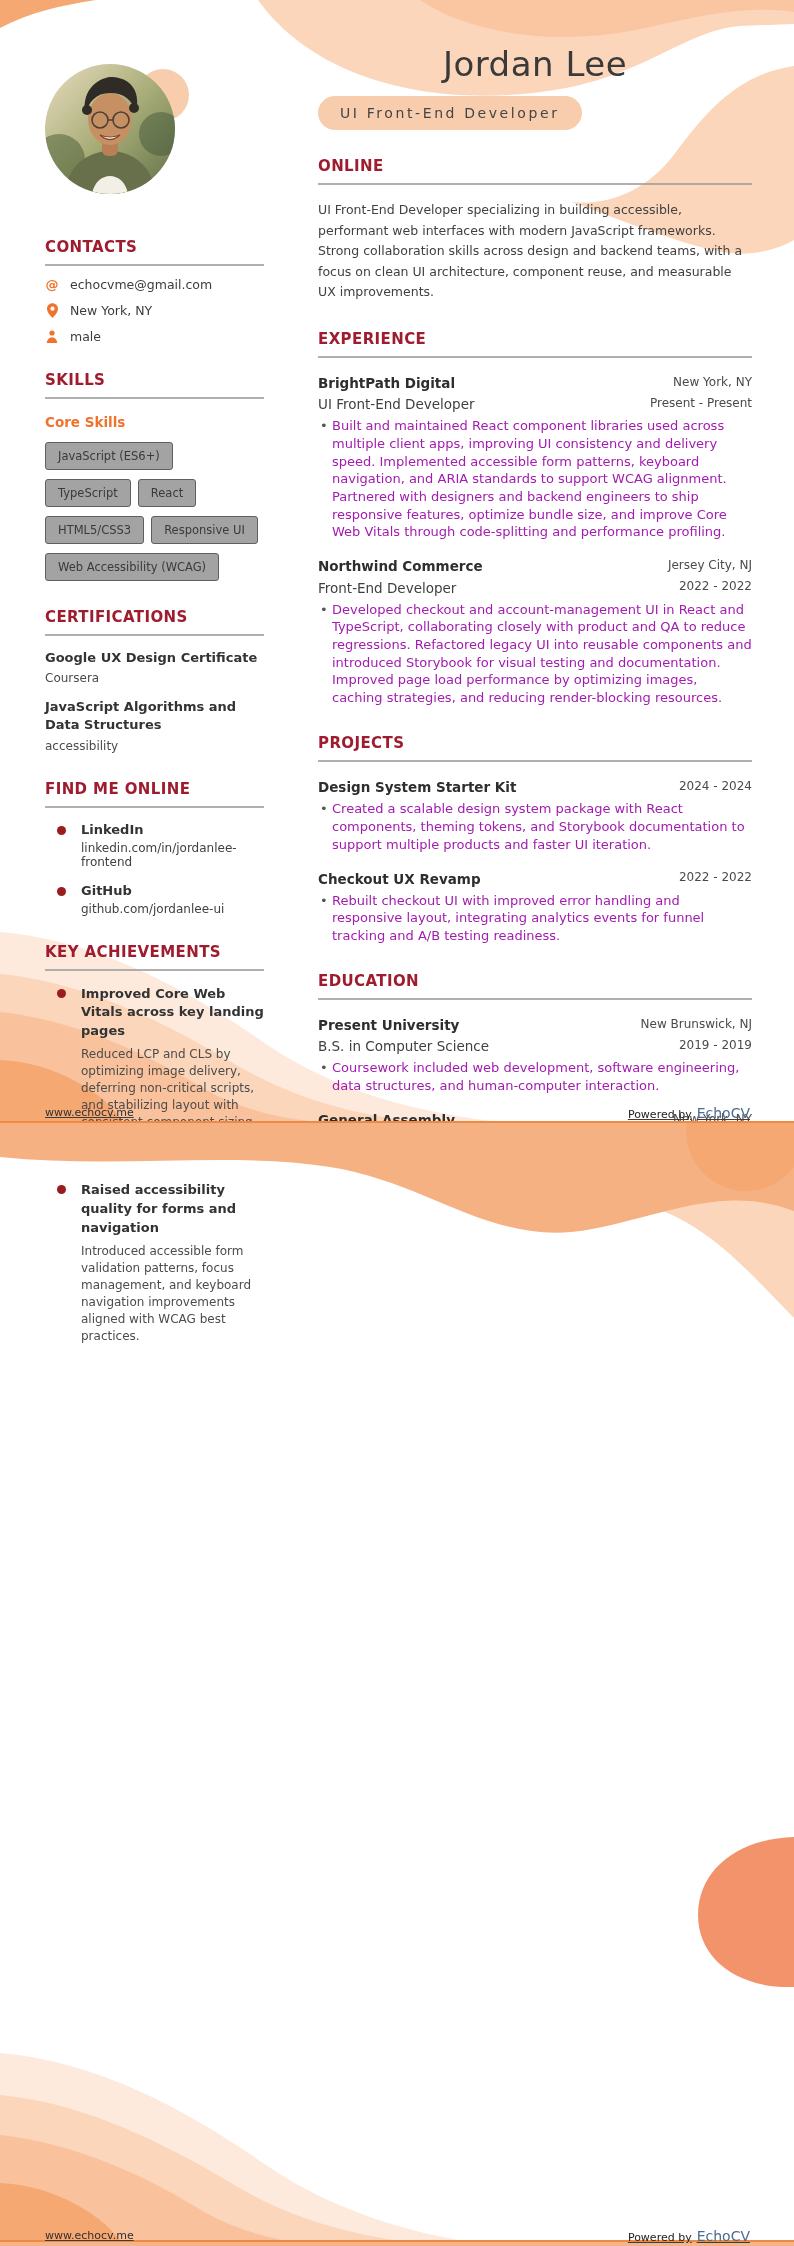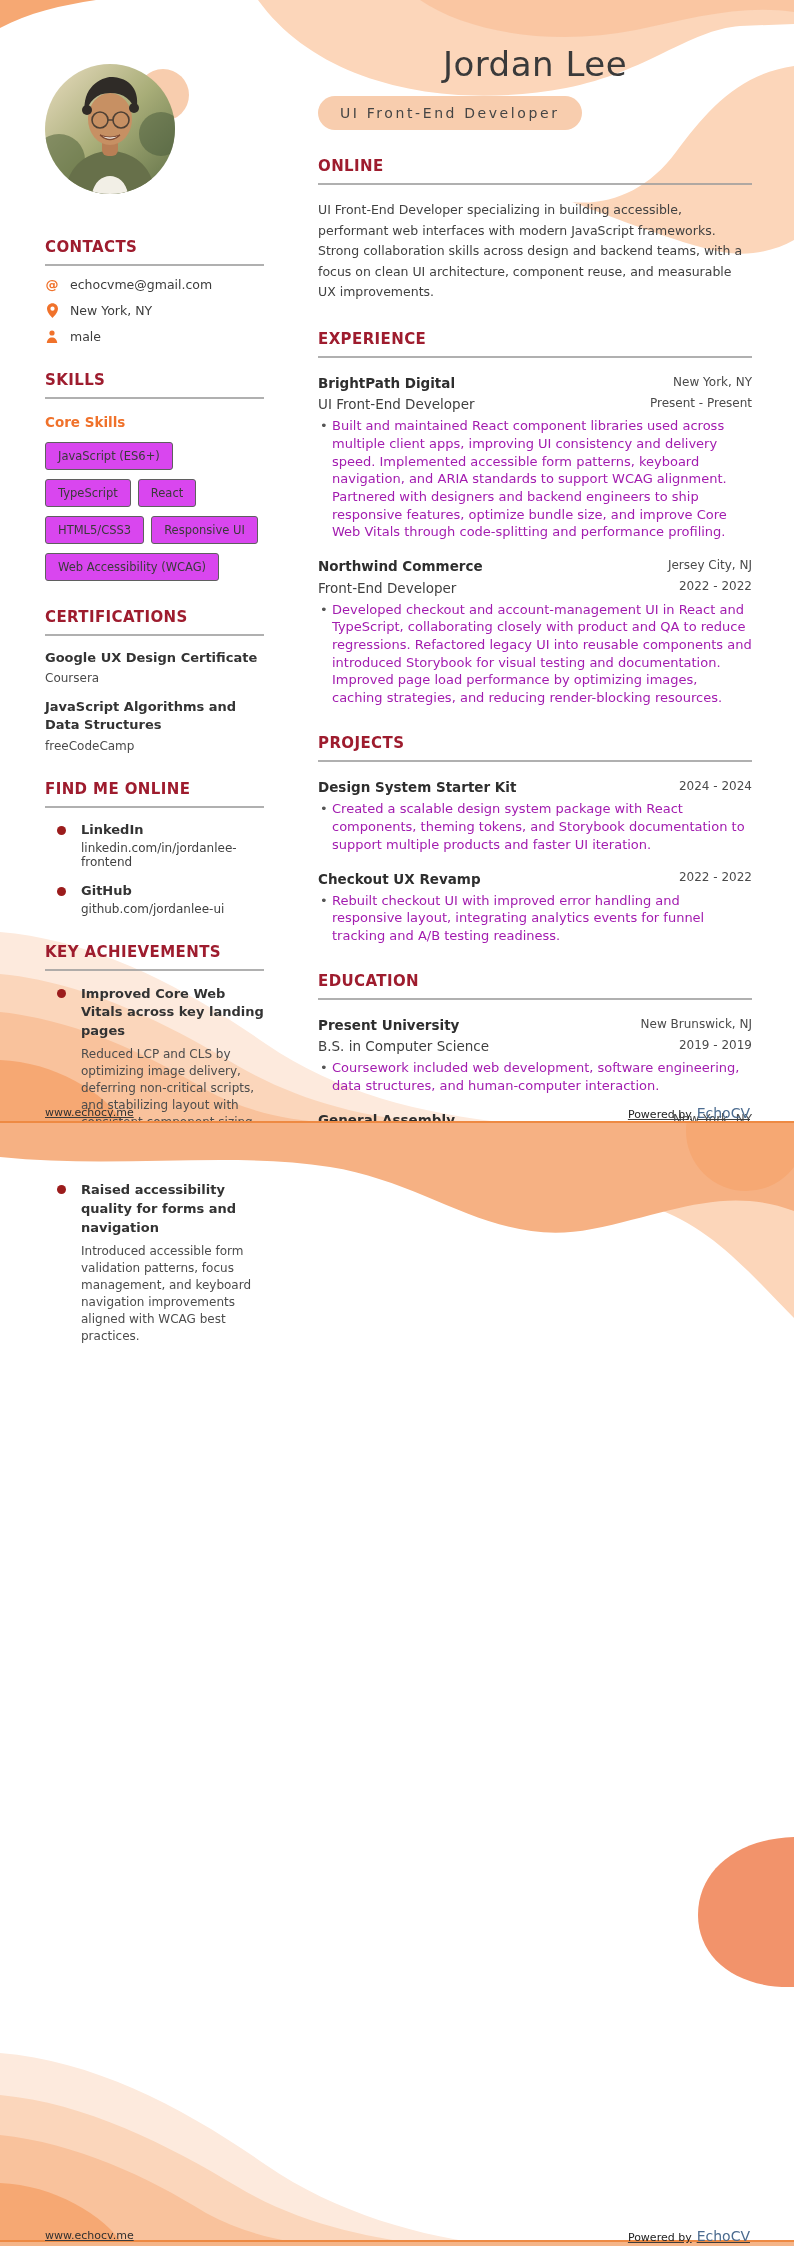--- a/index.html
+++ b/index.html
@@ -32,21 +32,21 @@
   .photo-wrap{position:relative;height:147px;}
   .blob{position:absolute;left:92px;top:5px;width:52px;height:52px;border-radius:50%;background:var(--pill-bg,#f8cdae);}
   .photo{position:relative;width:130px;height:130px;border-radius:50%;overflow:hidden;}
   .photo svg{display:block;}
 
   .contact-row{display:flex;align-items:center;gap:11px;margin-top:11px;font-size:12.5px;color:#3c3c3c;}
   .cicon{width:14px;display:flex;justify-content:center;align-items:center;color:var(--accent-orange,#f0722b);font-weight:700;font-size:13px;}
 
   .group-label{margin-top:15px;font-size:13.5px;font-weight:700;color:var(--accent-orange,#f0722b);}
   .chips{display:flex;flex-wrap:wrap;gap:9px 7px;margin-top:12px;}
-  .chip{border:1.2px solid #5f5f5f;border-radius:3px;padding:6px 12px;font-size:11.5px;color:#3a3a3a;background:#d946ef;}
+  .chip{border:1.2px solid #5f5f5f;border-radius:3px;padding:6px 12px;font-size:11.5px;color:#3a3a3a;background:#a3a3a3;}
 
   .cert{margin-top:13px;}
   .cert-t{font-size:13px;font-weight:700;color:#333;line-height:1.4;}
   .cert-i{font-size:12px;color:#4a4a4a;margin-top:4px;}
 
   .link-item,.ach{position:relative;padding-left:36px;margin-top:14px;}
   .dot{position:absolute;left:12px;top:4px;width:9px;height:9px;border-radius:50%;background:var(--bullet-red,#9b1c1c);}
   .link-label{font-size:13px;font-weight:700;color:#333;}
   .link-url{font-size:12px;color:#414141;margin-top:4px;}
   .ach-t{font-size:13px;font-weight:700;line-height:1.45;color:#333;}
@@ -145,21 +145,21 @@
 
     <div class="sec">
       <div class="sec-h">CERTIFICATIONS</div>
       <div class="sec-rule"></div>
       <div class="cert">
         <div class="cert-t">Google UX Design Certificate</div>
         <div class="cert-i">Coursera</div>
       </div>
       <div class="cert">
         <div class="cert-t">JavaScript Algorithms and Data Structures</div>
-        <div class="cert-i">freeCodeCamp</div>
+        <div class="cert-i">accessibility</div>
       </div>
     </div>
 
     <div class="sec">
       <div class="sec-h">FIND ME ONLINE</div>
       <div class="sec-rule"></div>
       <div class="link-item">
         <span class="dot"></span>
         <div class="link-label">LinkedIn</div>
         <div class="link-url">linkedin.com/in/jordanlee-frontend</div>

